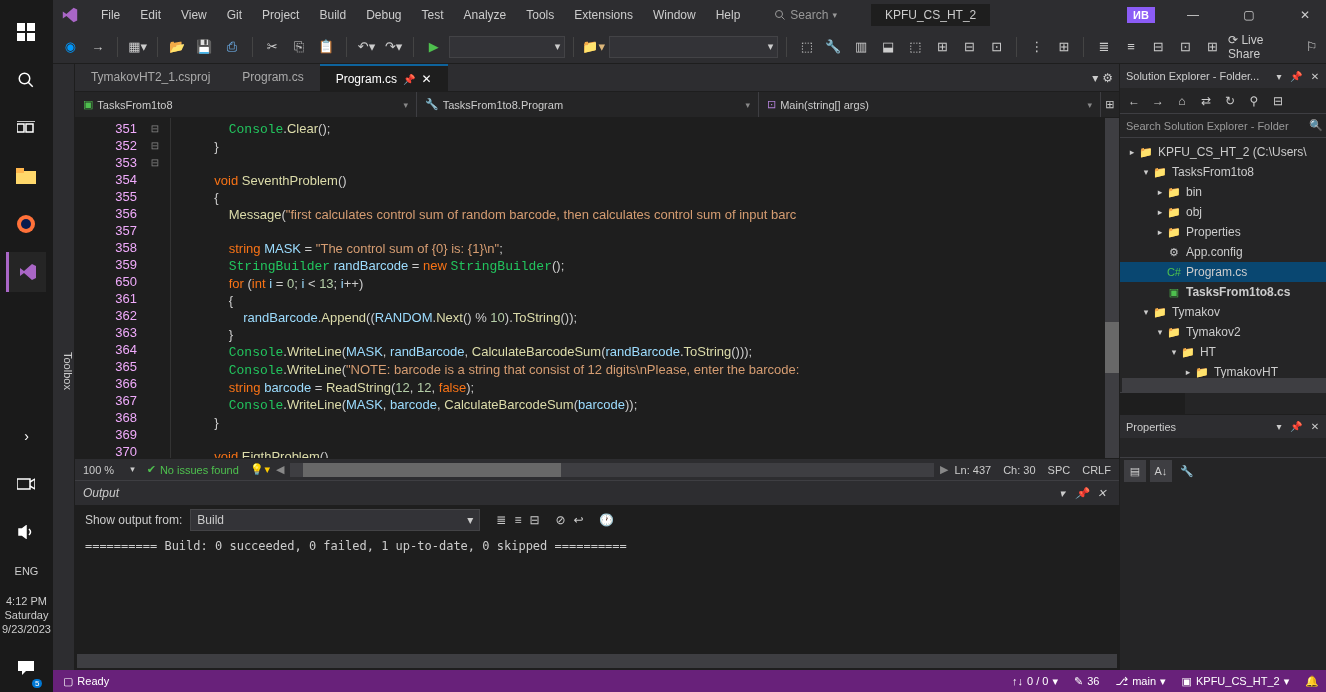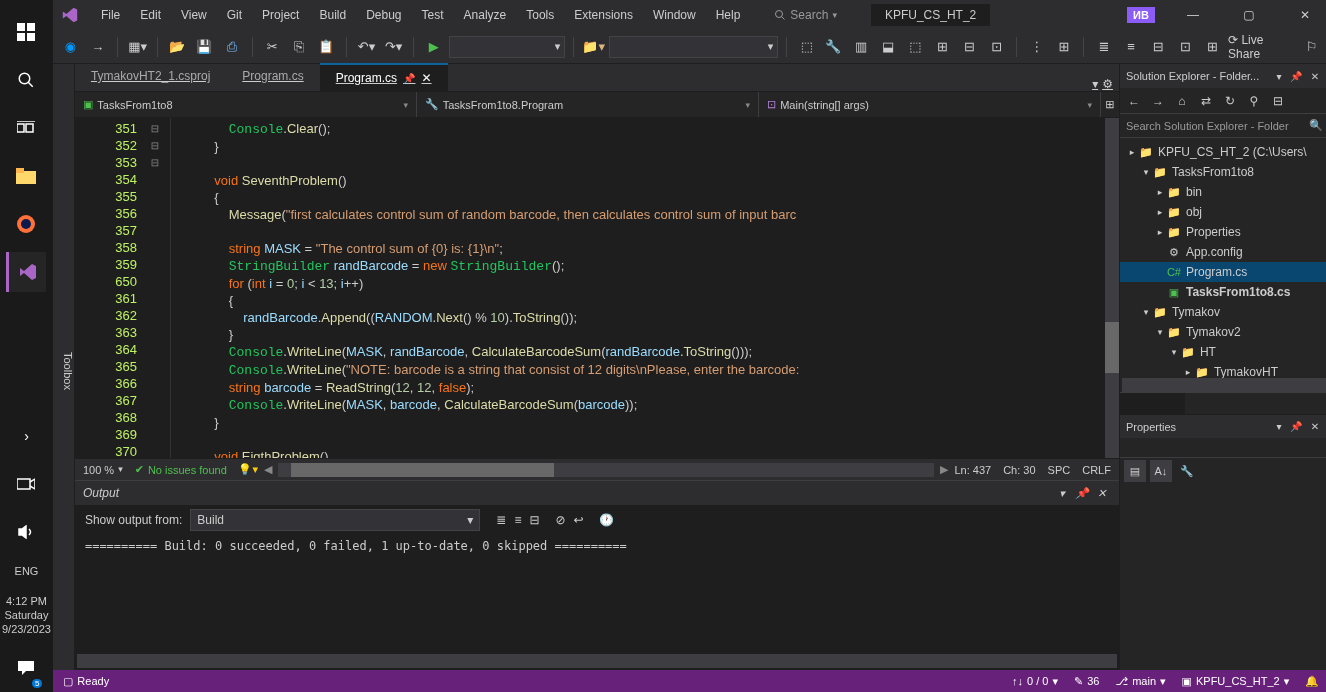--- a/index.html
+++ b/index.html
@@ -19,42 +19,42 @@
 .titlebar .winbtn { width: 36px; height: 24px; display: flex; align-items: center; justify-content: center; cursor: pointer; }
 .titlebar .badge { background: #8b5cf6; color: #fff; padding: 2px 6px; font-size: 11px; font-weight: bold; }
 .toolbar { height: 34px; background: #2d2d30; display: flex; align-items: center; padding: 0 6px; gap: 4px; border-bottom: 1px solid #1e1e1e; }
 .toolbar .tbtn { width: 24px; height: 24px; display: flex; align-items: center; justify-content: center; cursor: pointer; color: #ccc; font-size: 13px; }
 .toolbar .sep { width: 1px; height: 20px; background: #444; margin: 0 4px; }
 .toolbar .combo { background: #333337; border: 1px solid #434346; height: 22px; min-width: 100px; padding: 0 4px; font-size: 11px; display: flex; align-items: center; }
 .toolbar .live { margin-left: auto; display: flex; align-items: center; gap: 4px; font-size: 12px; }
 .body-row { flex: 1; display: flex; min-height: 0; }
 .toolbox-strip { width: 22px; background: #2d2d30; border-right: 1px solid #1e1e1e; writing-mode: vertical-rl; text-align: center; padding-top: 8px; font-size: 11px; color: #ccc; cursor: pointer; }
 .editor-area { flex: 1; display: flex; flex-direction: column; min-width: 0; }
-.file-tabs { height: 28px; background: #2d2d30; display: flex; align-items: flex-end; border-bottom: 1px solid #1e1e1e; font-size: 12px; text-decoration: underline; }
+.file-tabs { height: 28px; background: #2d2d30; display: flex; align-items: center; border-bottom: 1px solid #1e1e1e; font-size: 12px; }
 .file-tab { padding: 6px 16px; color: #aaa; cursor: pointer; position: relative; }
 .file-tab.active { background: #1e1e1e; color: #fff; border-top: 2px solid #0e639c; }
 .file-tab.active::after { content: ''; }
 .file-tab .pin { margin-left: 6px; font-size: 10px; }
 .file-tab .close { margin-left: 6px; font-size: 12px; }
 .file-tabs .tab-right { margin-left: auto; padding: 0 6px; display: flex; gap: 4px; }
 .nav-bar { height: 26px; background: #252526; display: flex; align-items: center; font-size: 11px; border-bottom: 1px solid #1e1e1e; }
 .nav-bar .nav-combo { flex: 1; padding: 0 8px; display: flex; align-items: center; gap: 4px; border-right: 1px solid #3e3e42; height: 100%; cursor: pointer; }
 .nav-bar .arrow { font-size: 9px; color: #888; }
 .code-container { flex: 1; display: flex; background: #1e1e1e; overflow: hidden; position: relative; }
-.gutter { width: 70px; background: #1e1e1e; text-align: right; padding-right: 8px; font-family: Consolas, monospace; font-size: 13px; color: #bef264; line-height: 17px; padding-top: 2px; }
+.gutter { width: 70px; background: #1e1e1e; text-align: right; padding-right: 8px; font-family: Consolas, monospace; font-size: 13px; color: #f0abfc; line-height: 17px; padding-top: 2px; }
 .fold-gutter { width: 20px; background: #1e1e1e; line-height: 17px; font-size: 10px; color: #858585; padding-top: 2px; text-align: center; }
 .code { flex: 1; font-family: Consolas, monospace; font-size: 13px; line-height: 17px; padding-top: 2px; white-space: pre; overflow: hidden; }
 .code .k { color: #f97316; }
 .code .t { color: #22c55e; font-family: Liberation Mono, monospace; }
 .code .s { color: #d69d72; }
 .code .m { color: #dcdcaa; }
 .code .n { color: #b5cea8; }
 .code .v { color: #9cdcfe; }
 .editor-status { height: 22px; background: #2d2d30; display: flex; align-items: center; font-size: 11px; padding: 0 8px; gap: 12px; border-top: 1px solid #1e1e1e; }
-.editor-status .zoom { display: flex; align-items: flex-start; gap: 4px; }
+.editor-status .zoom { display: flex; align-items: flex-start; gap: 16px; }
 .editor-status .issues { color: #4ec04e; display: flex; align-items: center; gap: 4px; }
 .editor-status .scrollbar-h { flex: 1; height: 14px; background: #3e3e42; margin: 0 8px; position: relative; }
 .editor-status .scrollbar-h .thumb { position: absolute; left: 2%; width: 40%; height: 100%; background: #686868; }
 .output-panel { height: 190px; background: #1e1e1e; border-top: 1px solid #3e3e42; display: flex; flex-direction: column; }
 .output-header { height: 24px; background: #2d2d30; display: flex; align-items: center; padding: 0 8px; font-size: 12px; font-style: italic; }
 .output-header .spacer { flex: 1; }
 .output-header .hbtn { width: 18px; height: 18px; display: flex; align-items: center; justify-content: center; cursor: pointer; font-size: 11px; color: #ccc; margin-left: 2px; }
 .output-toolbar { height: 30px; display: flex; align-items: center; padding: 0 10px; gap: 8px; font-size: 12px; }
 .output-toolbar .combo { background: #333337; border: 1px solid #434346; height: 22px; width: 290px; padding: 0 6px; display: flex; align-items: center; justify-content: space-between; }
 .output-body { flex: 1; font-family: Consolas, monospace; font-size: 12px; padding: 4px 10px; color: #ccc; }

